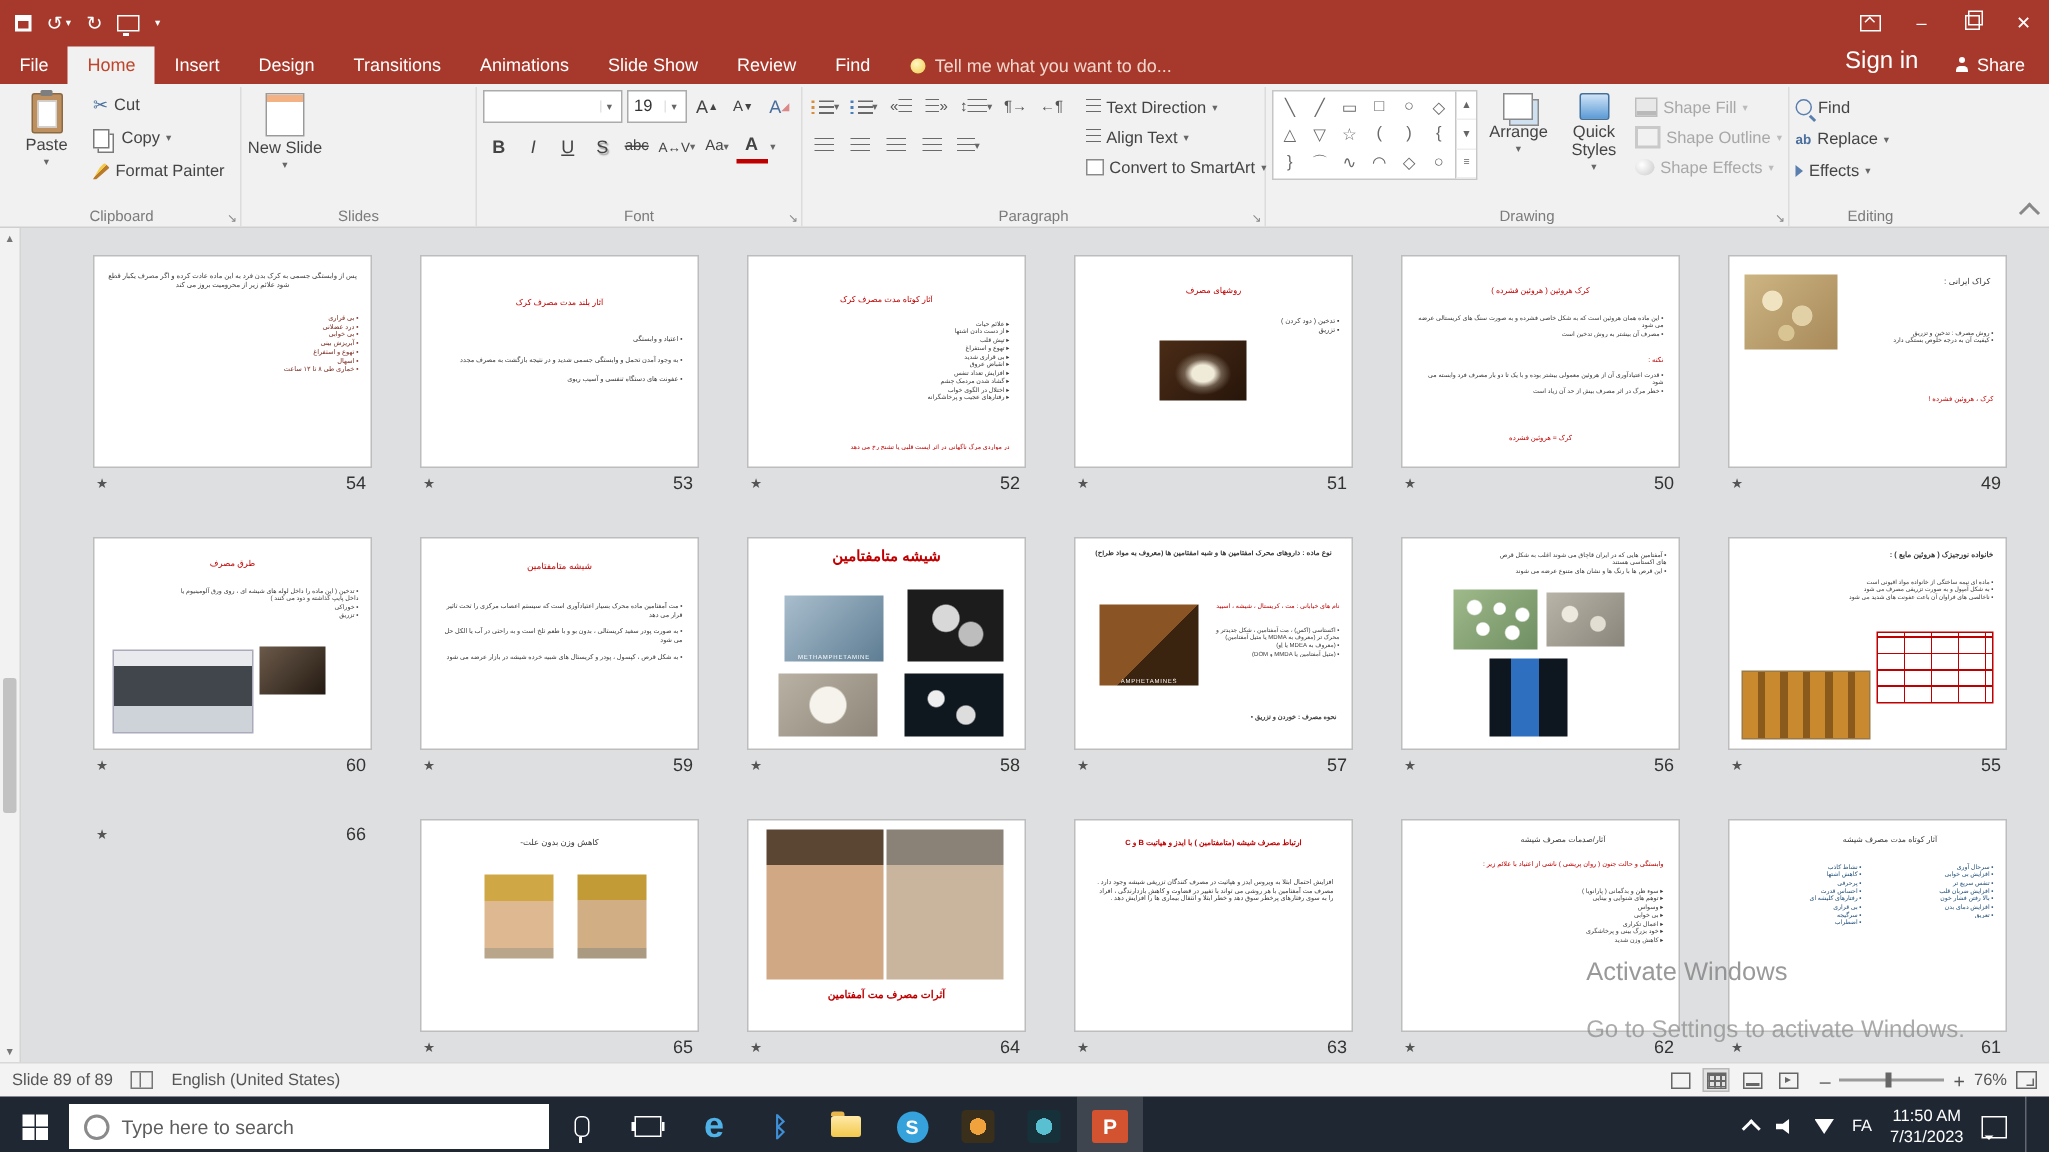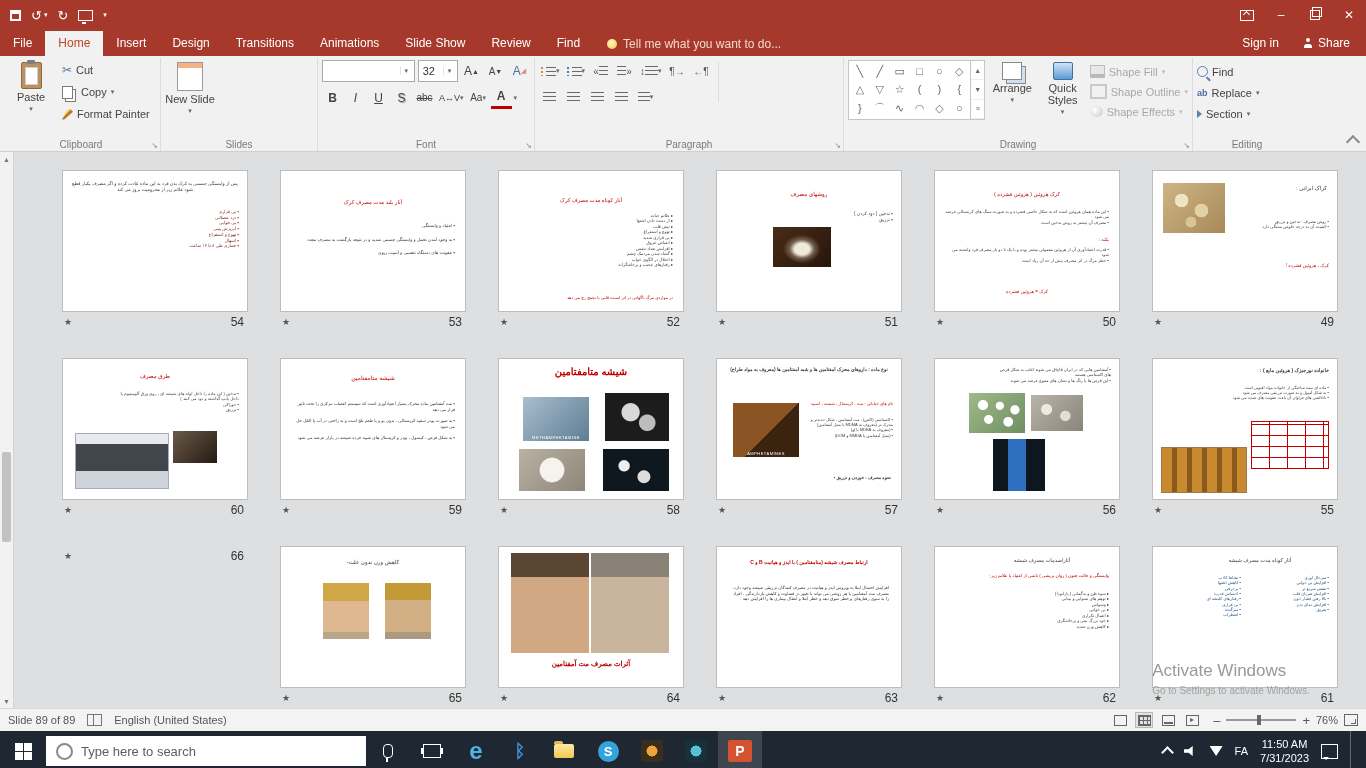--- a/index.html
+++ b/index.html
@@ -21,21 +21,21 @@
   .ic-ribbopts{width:12px;height:9px;border:1px solid #fff;display:inline-block;position:relative}
   .ic-ribbopts::after{content:"";position:absolute;left:3px;top:1px;width:4px;height:4px;border-left:1.5px solid #fff;border-top:1.5px solid #fff;transform:rotate(45deg)}
   .ic-restore{width:8px;height:8px;border:1px solid #fff;display:inline-block;position:relative}
   .ic-restore::before{content:"";position:absolute;left:1px;top:-4px;width:8px;height:8px;border:1px solid #fff}
   
   .tabsrow{height:26px;background:#A6392B;display:flex;align-items:flex-end;color:#fff}
   .rtab{padding:5px 13px 6px 13px;font-size:12px;cursor:default}
   .rtab.active{background:#F1F1F2;color:#C0462B}
   .tellme{display:flex;align-items:center;gap:6px;font-size:12px;color:#F4D8CE;padding:0 14px 5px 14px}
   .ic-bulb{width:10px;height:10px;border-radius:50%;background:radial-gradient(circle at 40% 35%,#fff8c0,#f2c94c);display:inline-block}
-  .signin{font-size:12px;padding:0 16px 6px 0}
+  .signin{font-size:16px;padding:0 16px 6px 0}
   .share{display:flex;align-items:center;gap:5px;font-size:12px;padding:0 16px 6px 8px}
   .ic-person{width:10px;height:10px;position:relative;display:inline-block}
   .ic-person::before{content:"";position:absolute;left:3px;top:0;width:4px;height:4px;border-radius:50%;background:#fff}
   .ic-person::after{content:"";position:absolute;left:1px;bottom:0;width:8px;height:4px;border-radius:3px 3px 0 0;background:#fff}
   
   .ribbon{height:93px;background:#F1F1F2;border-bottom:1px solid #CFCFCF;display:flex;padding:2px 0 0 2px;position:relative;font-size:11px;color:#444}
   .rgroup{position:relative;border-right:1px solid #DCDCDC;padding:2px 4px 14px 4px;display:flex;gap:4px}
   .glabel{position:absolute;bottom:1px;left:0;right:0;text-align:center;font-size:10px;color:#7a7a7a}
   .dlg{position:absolute;right:2px;bottom:1px;font-size:8px;color:#8a8a8a}
   .bigbtn{display:flex;flex-direction:column;align-items:center;width:50px;padding-top:2px;gap:2px;text-align:center;line-height:1.1}
@@ -109,21 +109,21 @@
   .img-capsules{background:radial-gradient(circle at 30% 40%,#eee9de 0 12%,transparent 14%),radial-gradient(circle at 66% 58%,#e3ded2 0 12%,transparent 14%),linear-gradient(135deg,#b9b4a8,#8a857a)}
   .img-vial{background:linear-gradient(90deg,#0e1620 0 28%,#2f6fc0 28% 64%,#0e1620 64% 100%)}
   .img-amber{background:repeating-linear-gradient(90deg,#c9892f 0 10px,#8a5a1c 10px 15px);border:1px solid #9a7a4a}
   .img-diagram{background:repeating-linear-gradient(0deg,transparent 0 10px,#C00000 10px 11px),repeating-linear-gradient(90deg,transparent 0 17px,#C00000 17px 18px),#fff;border:1px solid #C00000}
   .img-face1{background:linear-gradient(180deg,#cfa845 0 32%,#ddb891 32% 88%,#b9a58a 88%)}
   .img-face2{background:linear-gradient(180deg,#c29a36 0 30%,#d2ae85 30% 88%,#aa9a82 88%)}
   .img-face3{background:linear-gradient(180deg,#5a4632 0 24%,#d0a884 24% 100%)}
   .img-face4{background:linear-gradient(180deg,#8a8276 0 24%,#c9b49e 24% 100%)}
   .watermark{position:absolute;right:56px;bottom:12px;text-align:left;pointer-events:none}
   .wm1{font-size:17px;color:rgba(135,135,135,.85)}
-  .wm2{font-size:10px;color:rgba(135,135,135,.7);margin-top:4px}
+  .wm2{font-size:16px;color:rgba(135,135,135,.7);margin-top:20px}
   
   .statusbar{height:22px;background:#F3F3F3;border-top:1px solid #D8D8D8;display:flex;align-items:center;font-size:11px;color:#555;padding:0 8px;gap:12px}
   .sb-book{width:13px;height:10px;border:1px solid #777;position:relative;display:inline-block}
   .sb-book::after{content:"";position:absolute;left:5px;top:0;bottom:0;width:1px;background:#777}
   .viewbtns{display:flex;gap:6px;align-items:center}
   .vb{width:16px;height:14px;border:1px solid transparent;display:flex;align-items:center;justify-content:center}
   .vb .bx{width:11px;height:9px;border:1px solid #666;display:block;position:relative}
   .vb.sorter .bx{background:repeating-linear-gradient(90deg,#666 0 1px,transparent 1px 4px),repeating-linear-gradient(0deg,#666 0 1px,transparent 1px 4px)}
   .vb.reading .bx::after{content:"";position:absolute;left:1px;right:1px;bottom:1px;height:2px;background:#666}
   .vb.show .bx::after{content:"";position:absolute;left:3px;top:2px;border-left:4px solid #666;border-top:2px solid transparent;border-bottom:2px solid transparent}
@@ -254,21 +254,21 @@
       <span class="glabel">Slides</span>
     </div>
 
     <div class="rgroup" style="width:208px;flex-direction:column;gap:4px">
       <div style="display:flex;gap:3px;align-items:center">
         <div class="combo" style="width:96px">
           <span class="cval"></span>
             <span class="cdrop">▾</span>
         </div>
         <div class="combo" style="width:38px">
-          <span class="cval">32</span>
+          <span class="cval">19</span>
             <span class="cdrop">▾</span>
         </div>
         <span class="fbtn">A<span style="font-size:7px">▲</span></span>
         <span class="fbtn" style="font-size:10px">A<span style="font-size:7px">▼</span></span>
         <span class="fbtn" style="color:#4a6f9c">A<span style="font-size:7px;color:#d88">◢</span></span>
       </div>
       <div style="display:flex;gap:2px;align-items:center">
         <span class="fbtn" style="font-weight:bold">B</span>
         <span class="fbtn" style="font-style:italic">I</span>
         <span class="fbtn" style="text-decoration:underline">U</span>
@@ -328,20 +328,37 @@
               <span class="ic-align"></span>
             </span>
           <span class="fbtn">
               <span class="ic-align" style="width:6px"></span>
               <span class="ic-align" style="width:6px"></span>
               <span class="caret" style="color:#666">▾</span>
             </span>
         </div>
       </div>
       <div class="vr"></div>
+      <div style="display:flex;flex-direction:column;gap:1px;padding-top:2px">
+        <div class="stackbtn">
+            <span class="ic-align" style="width:10px"></span>
+            <span>Text Direction</span>
+            <span class="caret" style="color:#666">▾</span>
+          </div>
+        <div class="stackbtn">
+            <span class="ic-align" style="width:10px"></span>
+            <span>Align Text</span>
+            <span class="caret" style="color:#666">▾</span>
+          </div>
+        <div class="stackbtn">
+            <span class="mini" style="width:10px;height:9px"></span>
+            <span>Convert to SmartArt</span>
+            <span class="caret" style="color:#666">▾</span>
+          </div>
+      </div>
       <span class="glabel">Paragraph</span>
       <span class="dlg">↘</span>
     </div>
 
     <div class="rgroup" style="width:340px">
       <div class="shapebox">
         <div class="shapegrid" id="shapes-grid">
             <span>╲</span>
             <span>╱</span>
             <span>▭</span>
@@ -404,21 +421,21 @@
             <span class="ic-find"></span>
             <span>Find</span>
           </div>
         <div class="stackbtn">
             <span class="ic-replace">ab</span>
             <span>Replace</span>
             <span class="caret" style="color:#666">▾</span>
           </div>
         <div class="stackbtn">
             <span class="ic-select"></span>
-            <span>Section</span>
+            <span>Effects</span>
             <span class="caret" style="color:#666">▾</span>
           </div>
       </div>
       <span class="glabel">Editing</span>
     </div>
 
     <span class="ribcollapse"></span>
   </div>
 
   <div class="workspace">

